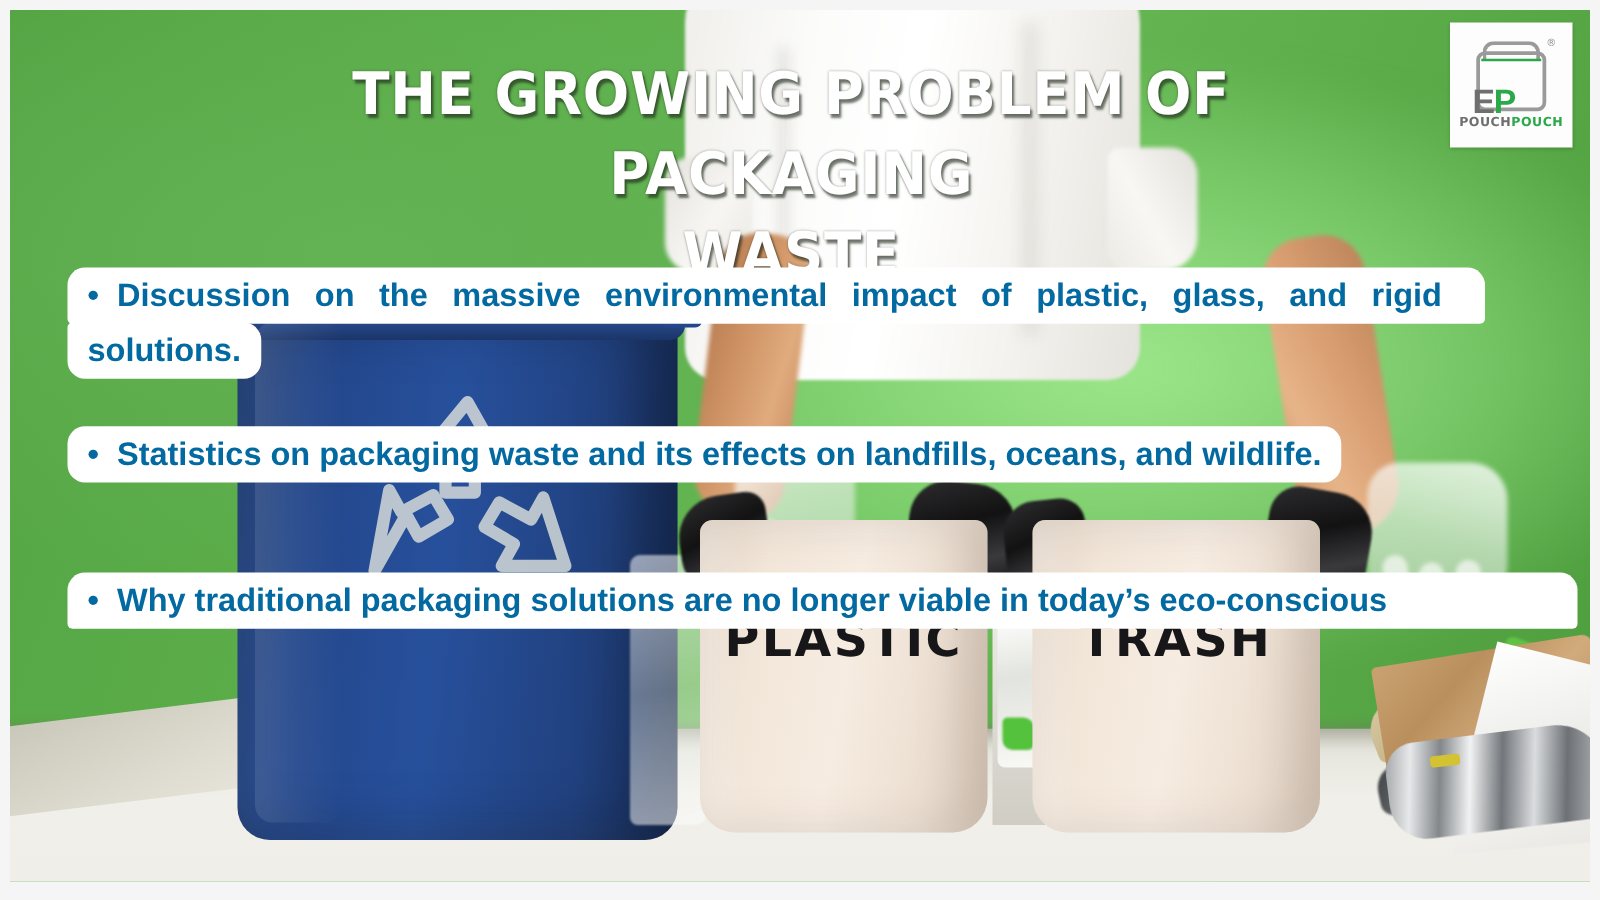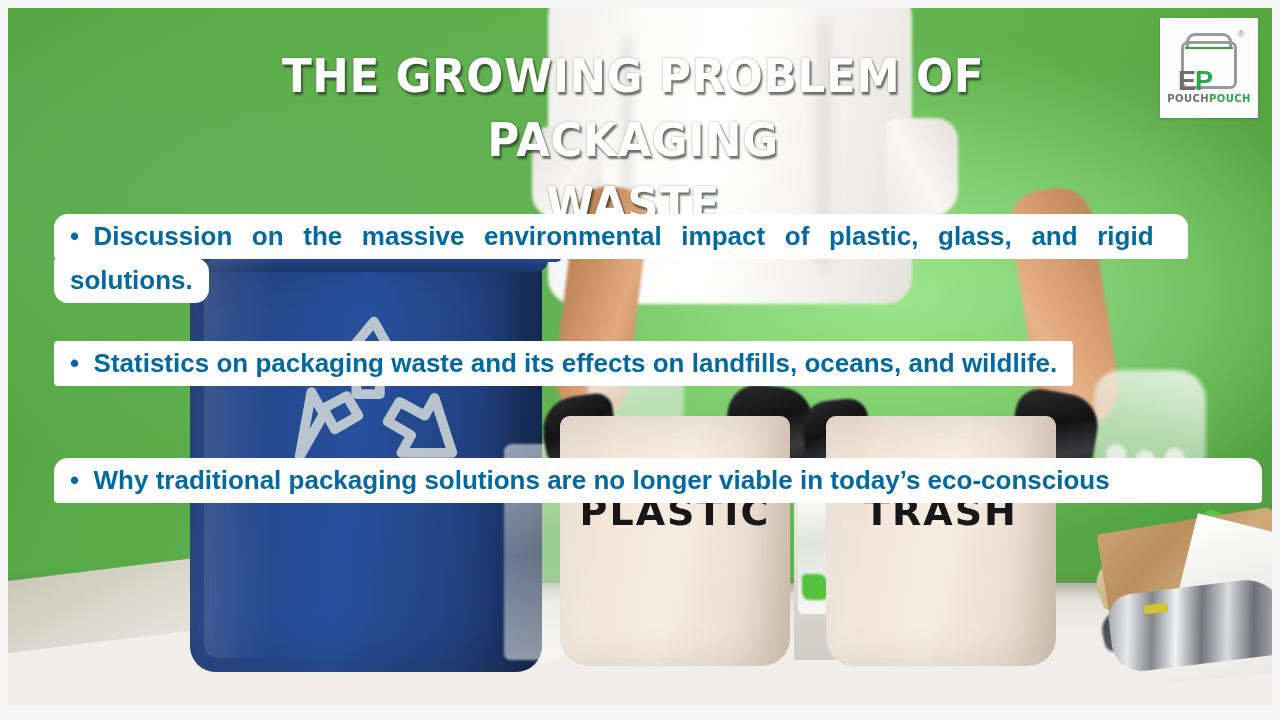--- a/index.html
+++ b/index.html
@@ -268,21 +268,21 @@
     display:table;
     background:#ffffff;
     border-radius:14px;
     padding:7px 16px 7px 16px;
     font-size:26px;
     line-height:31px;
     white-space:pre;
   }
   .bline.first{ border-radius:14px 14px 4px 4px; }
   .bline.second{ border-radius:4px 14px 14px 14px; margin-top:-1px; }
-  .bline.solo{ border-radius:4px; }
+  .bline.solo{ border-radius:14px; }
   .bline .dot{ font-size:26px; }
 
   #bullet-1{ left:46px; top:206px; width:1134px; }
   #bullet-1 .first{ width:1134px; }
   #bullet-2{ left:46px; top:333px; }
   #bullet-3{ left:46px; top:450px; width:1208px; }
   #bullet-3 .first{ width:1208px; }
 
   .b1-text{
     display:inline-block;

